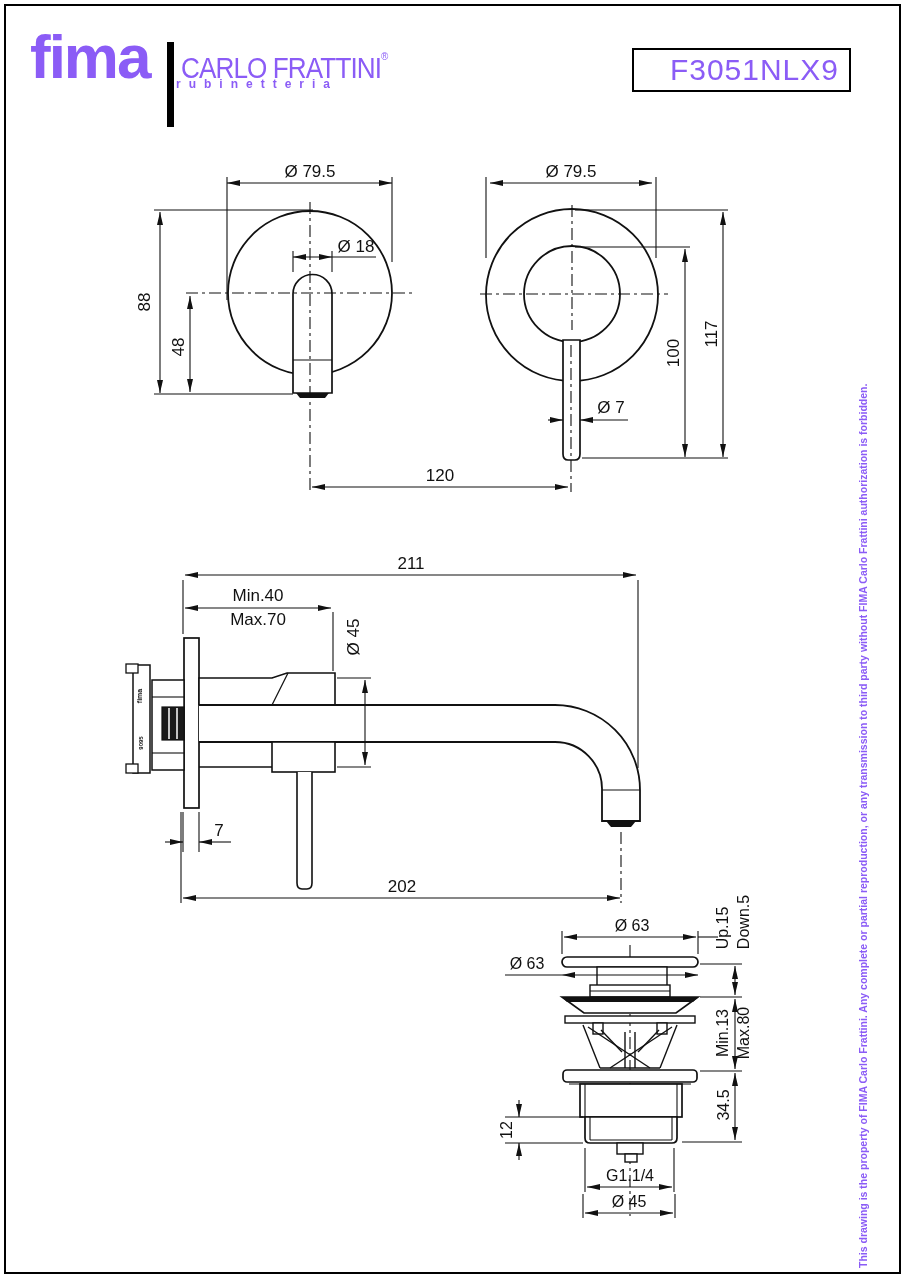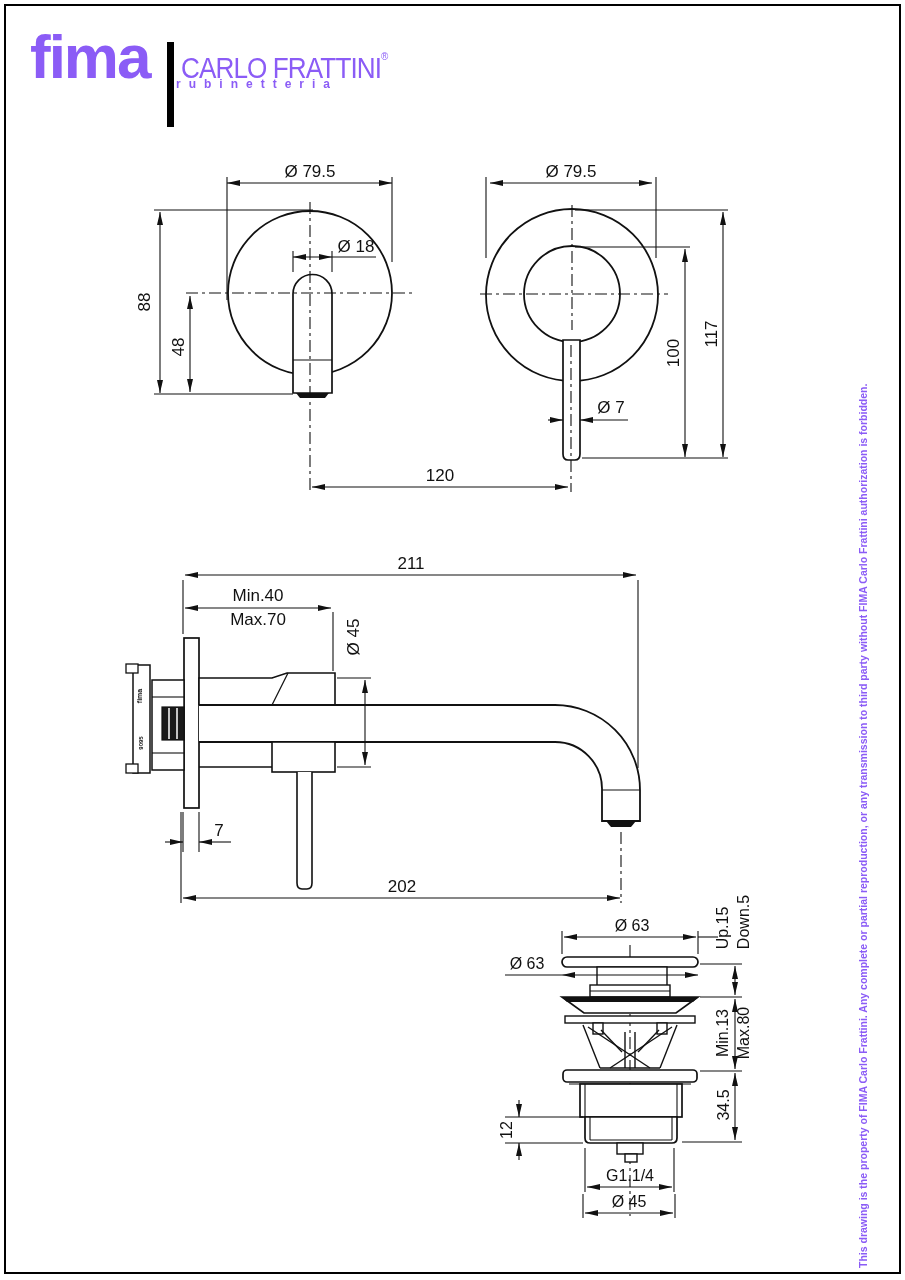--- a/index.html
+++ b/index.html
@@ -29,20 +29,21 @@
 </head>
 <body>
 
 <div id="page">
   <div id="frame"></div>
 
   <div id="brand">fima</div>
   <div id="brandbar"></div>
   <div id="brandname"><span>CARLO FRATTINI</span><sup>®</sup></div>
   <div id="brandsub">rubinetteria</div>
+  <div id="codebox">F3051NLX9</div>
 
   <svg width="905" height="1280" viewBox="0 0 905 1280" style="position:absolute;left:0;top:0;" stroke-linecap="butt" fill="none">
     <defs>
       <marker id="ar" markerUnits="userSpaceOnUse" markerWidth="14" markerHeight="8" refX="13" refY="4" orient="auto-start-reverse">
         <path d="M13,4 L0,1 L0,7 Z" fill="#111" stroke="none"></path>
       </marker>
     </defs>
 
     <g stroke="#111">
       <circle cx="310" cy="293" r="82" stroke-width="1.8" fill="#fff"></circle>

